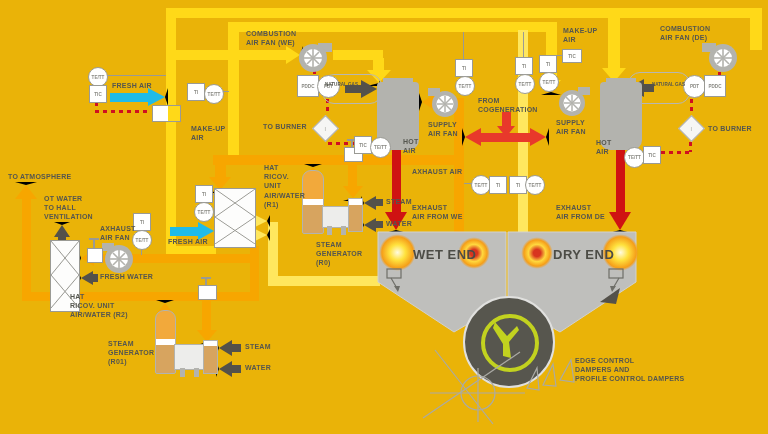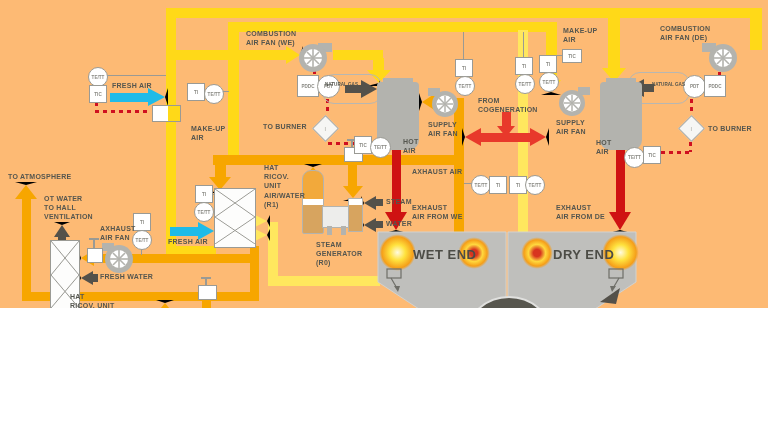--- a/index.html
+++ b/index.html
@@ -1,16 +1,16 @@
 <!DOCTYPE html>
 <html><head>
 <meta charset="utf-8">
 <style>
   html,body{margin:0;padding:0;}
-  #scene{position:relative;width:768px;height:308px;background:#fdba74;overflow:hidden;
+  #scene{position:relative;width:768px;height:434px;background:#eab308;overflow:hidden;
          font-family:"Liberation Sans",sans-serif;}
   .lbl{position:absolute;font-size:7px;line-height:1.32;color:#55564f;letter-spacing:.25px;
        white-space:pre-line;font-weight:700;}
   .lbl.big{font-size:13px;letter-spacing:.5px;color:#4c4c46;font-weight:700;}
   .pipe{position:absolute;}
   .tri{position:absolute;width:0;height:0;border-style:solid;}
   .inst{position:absolute;background:#fff;border:1px solid #9a9a94;color:#8a8a84;
         font-size:4.6px;display:flex;align-items:center;justify-content:center;
         font-weight:700;letter-spacing:0;}
   .inst.c{border-radius:50%;}

